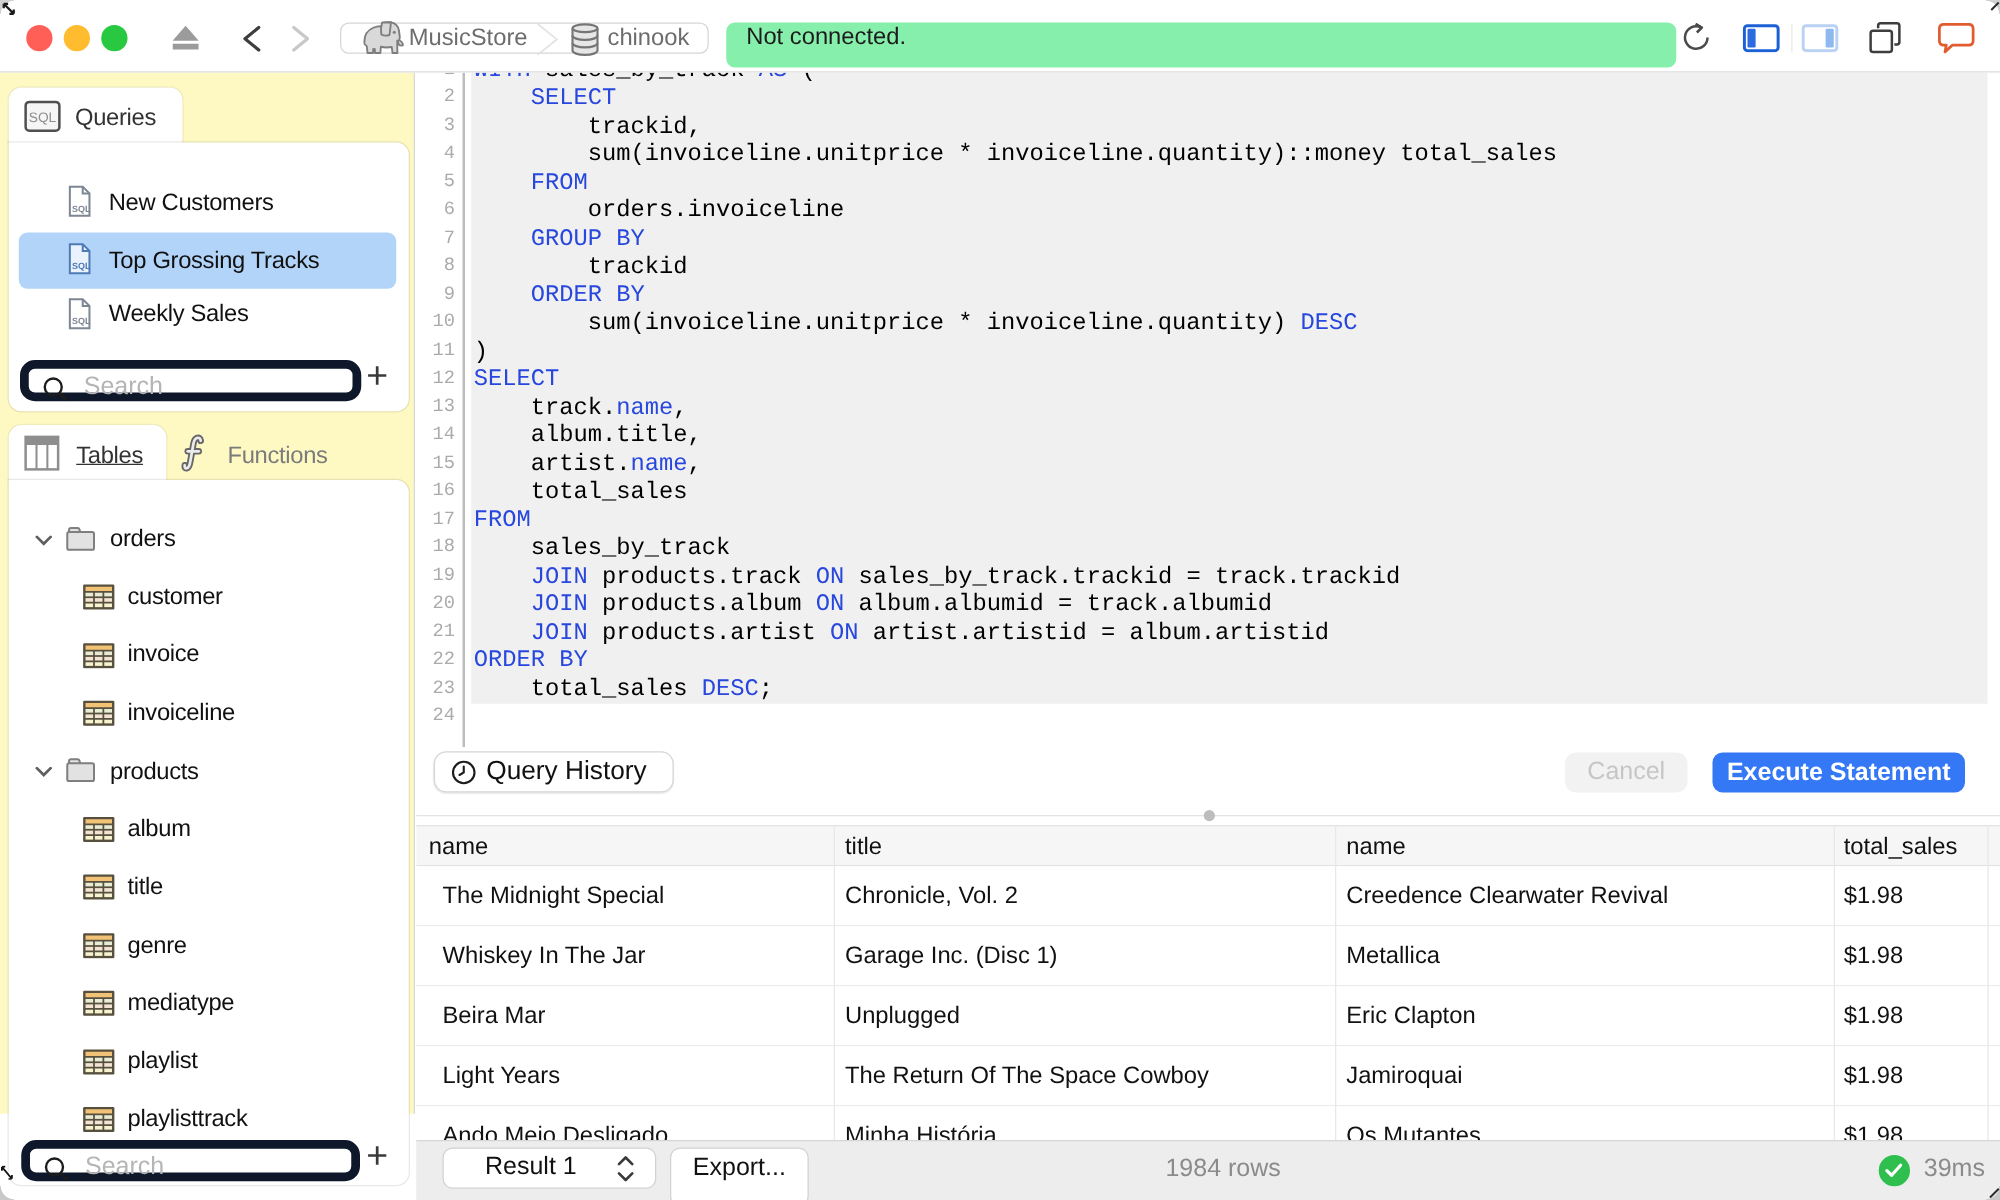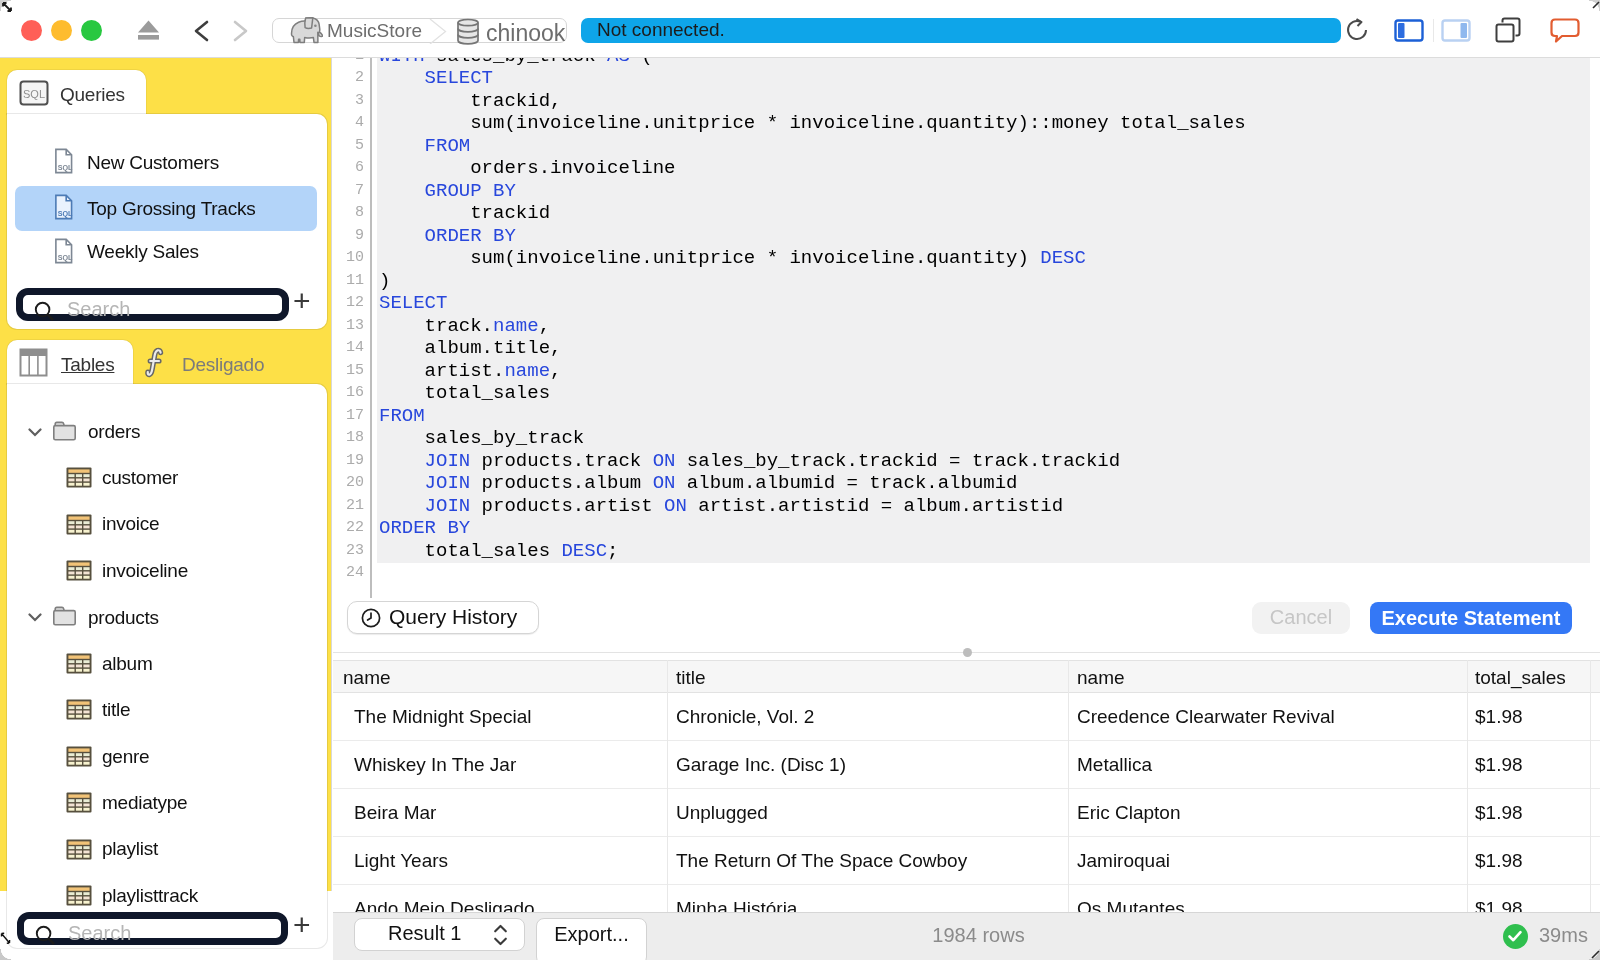--- a/index.html
+++ b/index.html
@@ -7,26 +7,26 @@
   font-family:"Liberation Sans", sans-serif; }
 #app { position:relative; width:1600px; height:960px; }
 .abs { position:absolute; }
 
 
 #toolbar { left:0; top:0; width:1600px; height:58px; background:#fff;
   border-bottom:1px solid #dcdcdc; z-index:50; }
 .tl { position:absolute; top:20px; width:21px; height:21px; border-radius:50%; }
 #tb-pill { position:absolute; left:272px; top:18px; width:295px; height:25px;
   background:#fff; border:1px solid #d6d6d6; border-radius:7px; }
-#nc-pill { position:absolute; left:581px; top:18px; width:760px; height:25px;
-  background:#0ea5e9; border-radius:7px; }
+#nc-pill { position:absolute; left:581px; top:18px; width:760px; height:36px;
+  background:#86efac; border-radius:7px; }
 #nc-pill span { position:absolute; left:16px; top:1px; font-size:19px; color:#1c1c1c; }
 
 
-#sidebar { left:0; top:58px; width:332px; height:833px; background:#fde047;
+#sidebar { left:0; top:58px; width:332px; height:833px; background:#fef9c3;
   border-right:1px solid #d8d8d8; }
 .tab { position:absolute; background:#fff; border-radius:10px 10px 0 0;
   box-shadow:0 -1px 0 rgba(0,0,0,0.05), -1px 0 0 rgba(0,0,0,0.05), 1px 0 0 rgba(0,0,0,0.05); }
 .panel { position:absolute; background:#fff; border-radius:10px;
   box-shadow:0 0 0 1px rgba(0,0,0,0.09); }
 .srow { position:absolute; font-size:19px; line-height:24px; letter-spacing:-0.25px; color:#111; }
 .sel { background:#b3d4f9; border-radius:7px; }
 .search { position:absolute; background:#fff; border:7px solid #0f172a;
   border-radius:12px; }
 .search span { position:absolute; left:44px; top:3px; font-size:20px; color:#b5b5b5; }
@@ -140,21 +140,21 @@
     <svg class="abs" style="left:144px; top:288px;" width="23" height="33" viewBox="0 0 23 33">
         <g fill="none" stroke="#676767" stroke-width="5.2" stroke-linecap="round">
           <path d="M16.6 6.6 Q16.2 3.6 13.4 4.4 Q11.4 5.2 10.7 9.2 L8.2 23.4 Q7.4 28.2 5.4 28.6 Q3.5 28.9 3.8 26.2"></path>
           <path d="M6.2 15 L15 15"></path>
         </g>
         <g fill="none" stroke="#ebebeb" stroke-width="2.2" stroke-linecap="round">
           <path d="M16.6 6.6 Q16.2 3.6 13.4 4.4 Q11.4 5.2 10.7 9.2 L8.2 23.4 Q7.4 28.2 5.4 28.6 Q3.5 28.9 3.8 26.2"></path>
           <path d="M6.2 15 L15 15"></path>
         </g>
       </svg>
-    <div class="srow" style="left:182px; top:295px; color:#7b7b7b;">Desligado</div>
+    <div class="srow" style="left:182px; top:295px; color:#7b7b7b;">Functions</div>
 
     <div class="panel" style="left:7px; top:326px; width:320px; height:564px; border-top-left-radius:0;"></div>
 
     <svg class="abs" style="left:28px; top:370px;" width="14" height="9" viewBox="0 0 14 9">
         <path d="M1.5 1.5 L7 7 L12.5 1.5" fill="none" stroke="#5f5f5f" stroke-width="2.2" stroke-linecap="round"></path>
       </svg>
     <svg class="abs" style="left:52px; top:363px;" width="25" height="20" viewBox="0 0 25 20">
         <path d="M3.2 6 L3.2 3 Q3.2 1.4 4.8 1.4 L10 1.4 Q11.3 1.4 11.6 2.6 L12.3 5.2" fill="#e2e2e2" stroke="#7f7f7f" stroke-width="1.6"></path>
         <rect x="1.8" y="4.6" width="21.4" height="14.2" rx="1.5" fill="#e2e2e2" stroke="#7f7f7f" stroke-width="1.6"></rect>
       </svg>
@@ -434,21 +434,21 @@
       <svg class="abs" style="left:156px; top:0px;" width="18" height="25" viewBox="0 0 18 25">
           <path d="M1 0 L16.5 12.5 L1 25" fill="none" stroke="#e2e2e2" stroke-width="1.3"></path>
         </svg>
 
       <svg class="abs" style="left:182px; top:-1px;" width="26" height="27" viewBox="0 0 26 27">
           <path d="M3 4.6 V22.4 C3 24.4 7.4 25.9 13 25.9 C18.6 25.9 23 24.4 23 22.4 V4.6" fill="#e6e6e6" stroke="#757575" stroke-width="1.7"></path>
           <ellipse cx="13" cy="4.6" rx="10" ry="3.1" fill="#e6e6e6" stroke="#757575" stroke-width="1.7"></ellipse>
           <path d="M3 10.4 C3 12.4 7.4 13.9 13 13.9 C18.6 13.9 23 12.4 23 10.4" fill="none" stroke="#757575" stroke-width="1.7"></path>
           <path d="M3 16.4 C3 18.4 7.4 19.9 13 19.9 C18.6 19.9 23 18.4 23 16.4" fill="none" stroke="#757575" stroke-width="1.7"></path>
         </svg>
-      <span class="abs" style="left:213px; top:1px; font-size:23px; color:#6d6d6d;">chinook</span>
+      <span class="abs" style="left:213px; top:1px; font-size:19px; color:#6d6d6d;">chinook</span>
     </div>
     <div id="nc-pill">
         <span>Not connected.</span>
       </div>
 
     <div class="abs" style="left:0;top:0;width:11px;height:11px;background:radial-gradient(circle at 11px 11px, rgba(0,0,0,0) 0 10px, #d0d0d0 10.5px);"></div>
     <div class="abs" style="left:1589px;top:0;width:11px;height:11px;background:radial-gradient(circle at 0 11px, rgba(0,0,0,0) 0 10px, #d0d0d0 10.5px);"></div>
     <svg class="abs" style="left:1px;top:1px;" width="12" height="12" viewBox="0 0 12 12">
         <path d="M2 2 L10 10 M2 2 L2 5.5 M2 2 L5.5 2 M10 10 L6.5 10 M10 10 L10 6.5" stroke="#1a1a1a" stroke-width="1.8" fill="none"></path>
       </svg>

